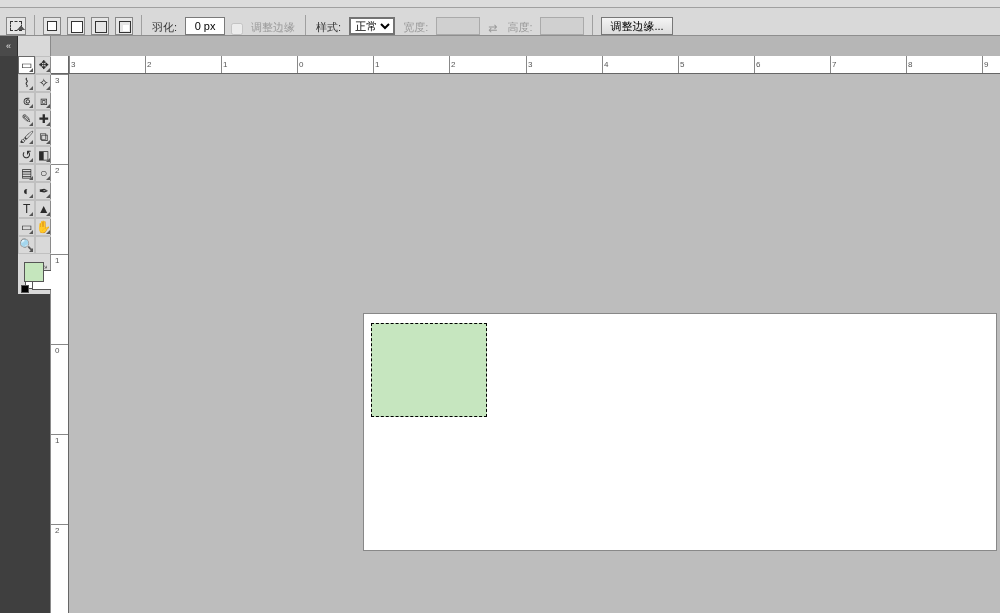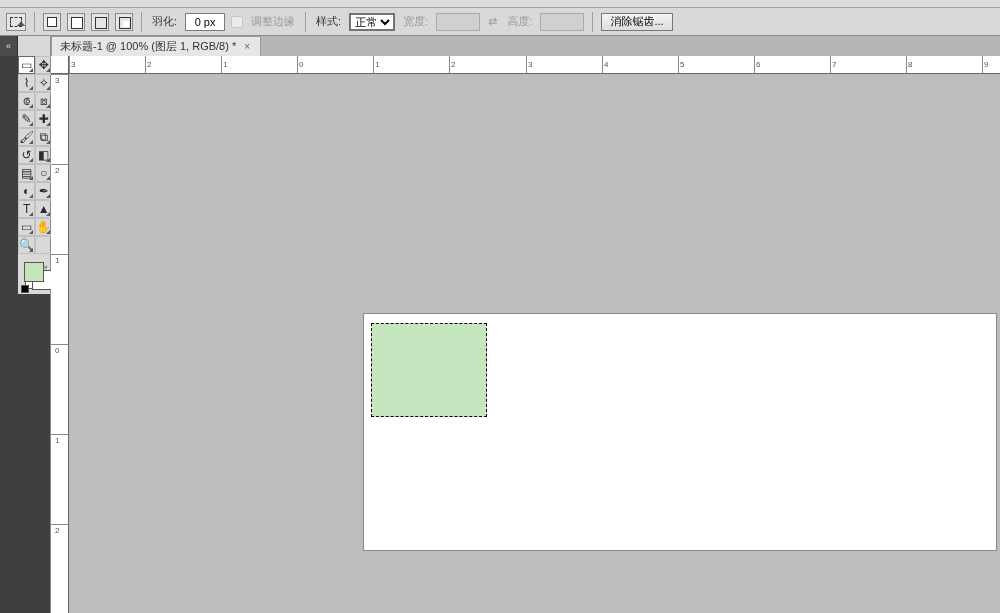--- a/index.html
+++ b/index.html
@@ -2,21 +2,21 @@
 <html><head>
 <meta charset="utf-8">
 <style>
 * { box-sizing: border-box; margin: 0; padding: 0; font-family: "Microsoft YaHei", Arial, sans-serif; }
 html, body { width: 1000px; height: 613px; overflow: hidden; background: #b6b6b6; }
 
 
 .menubar-strip { height: 8px; width: 100%; background: #dcdcdc; border-bottom: 1px solid #a0a0a0; }
 
 
-.options-bar { height: 28px; background: #d9d9d9; border-bottom: 1px solid #8e8e8e; display: flex; align-items: center; font-size: 11px; color: #333; padding-left: 6px; gap: 6px; }
+.options-bar { height: 28px; background: #d9d9d9; border-bottom: 1px solid #8e8e8e; display: flex; align-items: flex-end; font-size: 11px; color: #333; padding-left: 6px; gap: 6px; }
 .opt-tool { width: 20px; height: 18px; border: 1px solid #888; background: #e6e6e6; display: flex; align-items: center; justify-content: center; position: relative; }
 .opt-tool::after { content: ""; position: absolute; right: 1px; bottom: 1px; border: 3px solid transparent; border-top-color: #555; border-left-color: #555; transform: rotate(45deg); width: 0; height: 0; }
 .marquee-glyph { width: 12px; height: 10px; border: 1px dashed #333; }
 .opt-sep { width: 1px; height: 20px; background: #a0a0a0; margin: 0 2px; }
 .opt-iconbox { width: 18px; height: 18px; border: 1px solid #888; background: #e6e6e6; display:flex; align-items:center; justify-content:center; }
 .sel-new   { width:10px; height:10px; border:1px solid #333; background:#fff; }
 .sel-add   { width:10px; height:10px; border:1px solid #333; background:#fff; position:relative; }
 .sel-add::after { content:""; position:absolute; right:-3px; bottom:-3px; width:10px;height:10px;border:1px solid #333;background:#fff;}
 .sel-sub   { width:10px;height:10px;border:1px solid #333;background:#fff;position:relative; }
 .sel-sub::after { content:""; position:absolute; right:-3px; bottom:-3px; width:10px;height:10px;border:1px solid #333;background:#e6e6e6;}
@@ -101,30 +101,26 @@
   <span class="opt-label opt-muted">调整边缘</span>
   <div class="opt-sep"></div>
   <span class="opt-label">样式:</span>
   <select class="opt-select"><option>正常</option></select>
   <span class="opt-label opt-muted">宽度:</span>
   <div class="opt-disabled"></div>
   <span class="opt-label opt-muted">⇄</span>
   <span class="opt-label opt-muted">高度:</span>
   <div class="opt-disabled"></div>
   <div class="opt-sep"></div>
-  <button class="opt-btn">消除锯齿...</button>
+  <button class="opt-btn">调整边缘...</button>
 </div>
 
 <div class="tabs-row">
   <div class="collapse-tab">«</div>
   <div class="dock-strip"></div>
-  <div class="doc-tab">
-    <span>未标题-1 @ 100% (图层 1, RGB/8) *</span>
-    <span class="doc-close">×</span>
-  </div>
 </div>
 
 <div class="main">
   <div class="left-gutter"></div>
 
   <div class="toolbox">
     <div class="tool-grid" id="tool-grid">
         <div class="tool-cell sel">
           <span class="glyph">▭</span>
           <span class="tri"></span>

